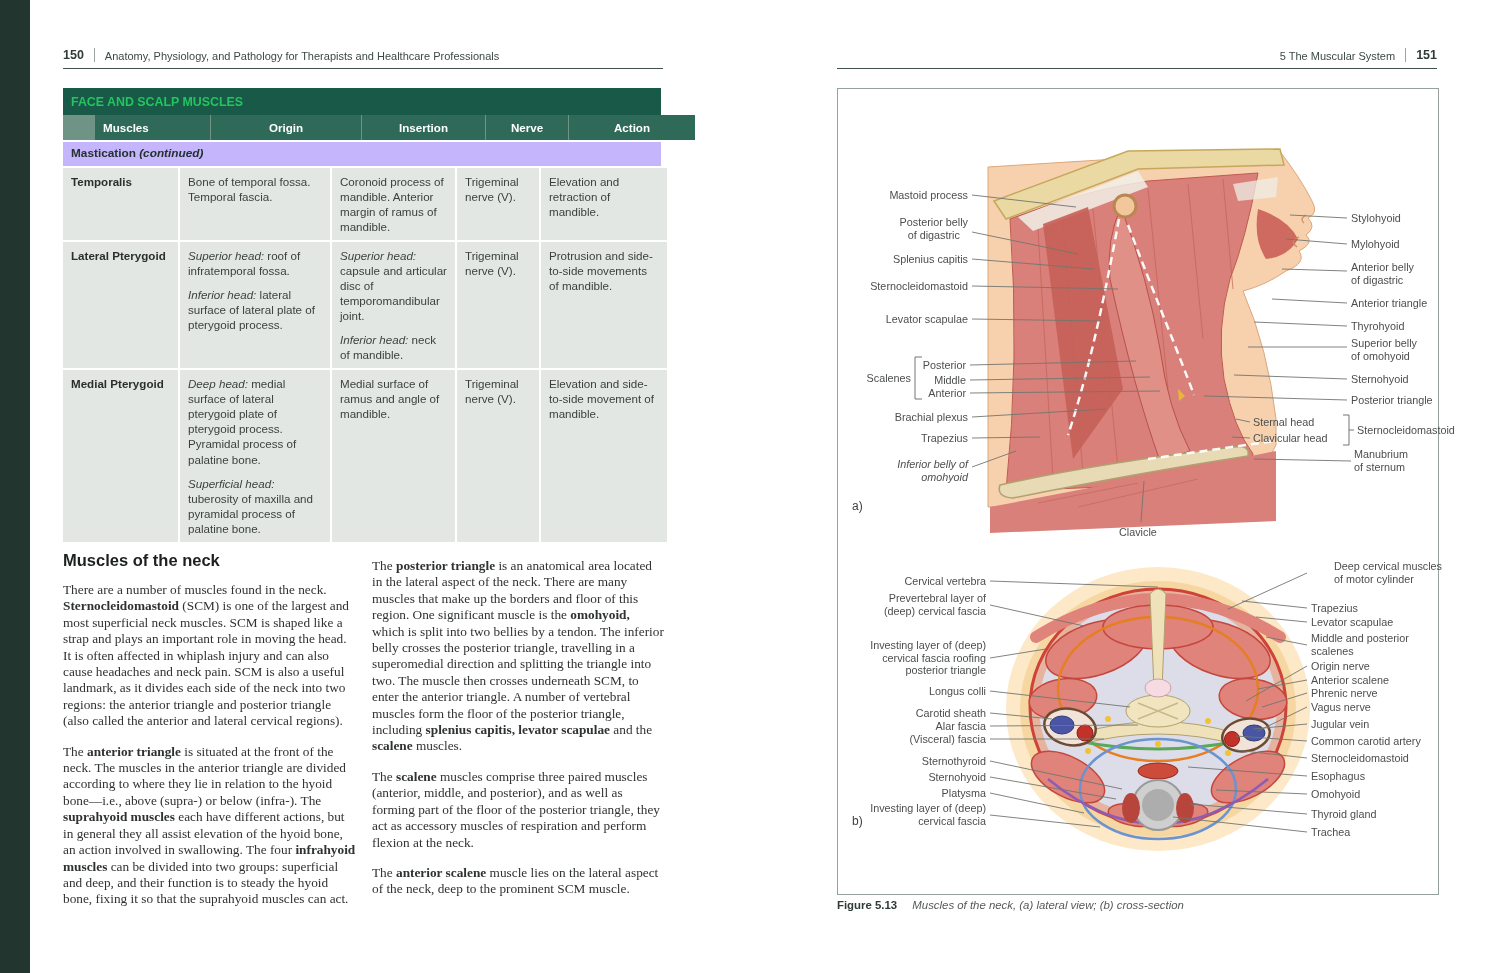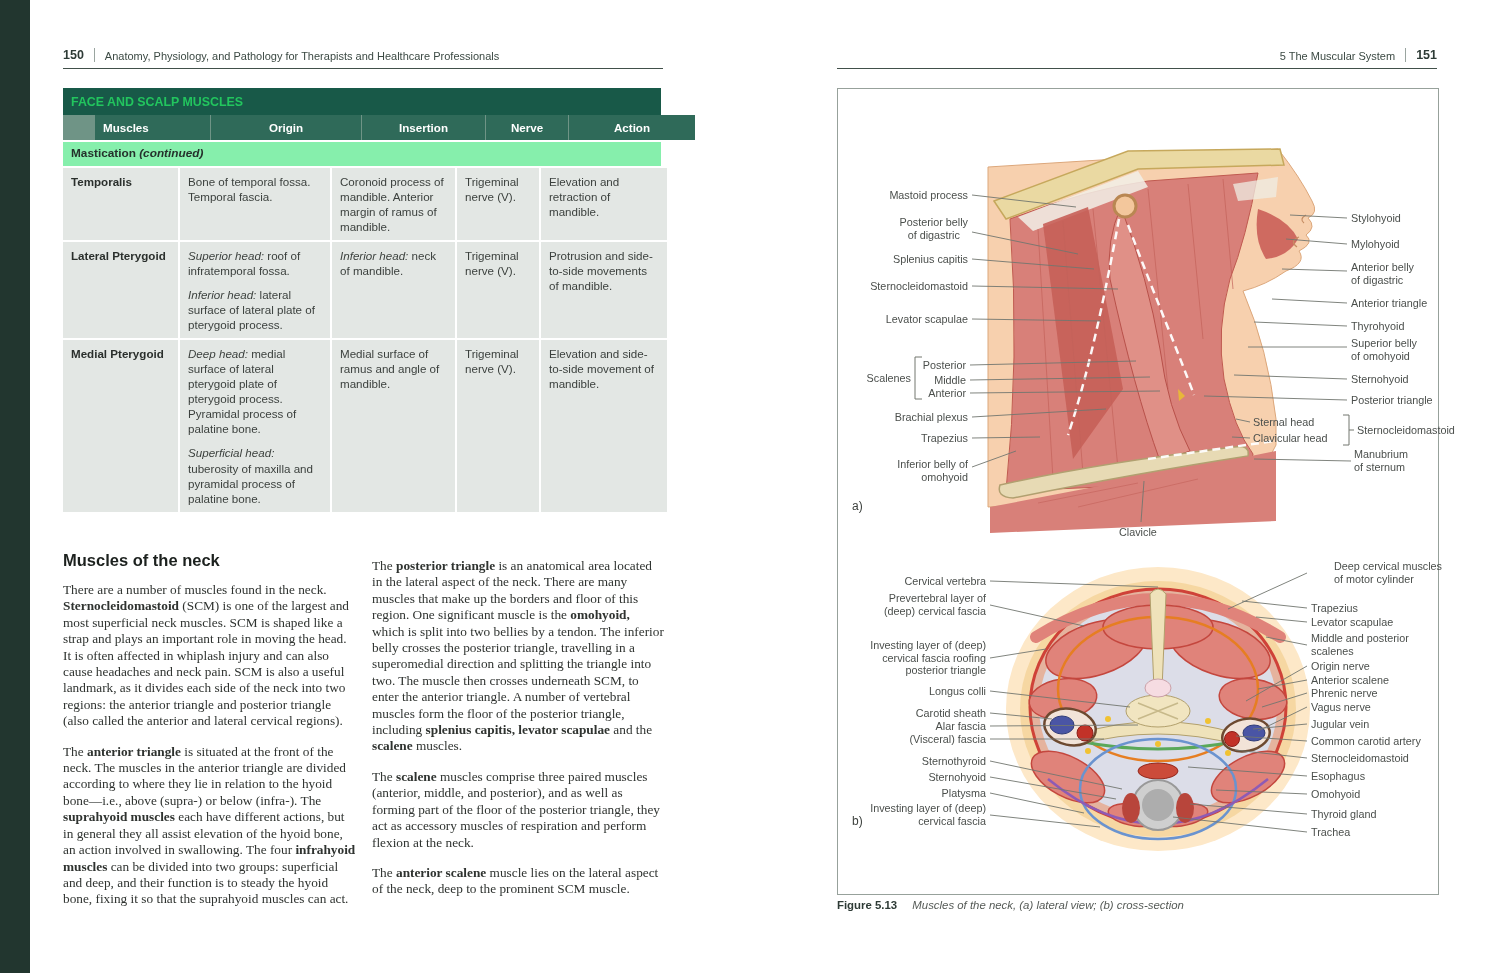--- a/index.html
+++ b/index.html
@@ -14,21 +14,21 @@
   .rp-header{left:837px;width:600px;justify-content:flex-end;}
   .pg-num{font-weight:bold;font-size:12.5px;color:#2e3b36;}
   .hdr-div{width:1px;background:#9aa5a0;height:14px;margin:0 10px;align-self:flex-end;}
 
   
   .tbl{position:absolute;left:63px;top:88px;width:598px;font-size:11.6px;line-height:1.3;}
   .tbl-title{background:#185948;color:#22c55e;font-weight:bold;font-size:12.4px;padding:6px 8px 5px;}
   .tbl-head{display:grid;grid-template-columns:115px 150px 123px 82px 126px;column-gap:1px;background:#6f9486;padding-left:32px;}
   .tbl-head .hcell{background:#2f6a59;color:#fff;font-weight:bold;font-size:11.6px;padding:5px 8px;text-align:center;}
   .tbl-head .hcell:first-child{text-align:left;}
-  .tbl-section{margin-top:2px;background:#86efac;color:#25312c;padding:4px 8px;font-size:11.8px;}
+  .tbl-section{margin-top:2px;background:#c4b5fd;color:#25312c;padding:4px 8px;font-size:11.8px;}
   .tbl-section b{font-weight:bold;}
   .tbl-section i{font-style:italic;font-weight:bold;}
   .tbl-row{display:grid;grid-template-columns:115px 150px 123px 82px 126px;column-gap:2px;margin-top:2px;}
   .cell{background:#e3e7e4;padding:6px 8px;}
   .cell p{margin:0 0 9px;}
   .cell p:last-child{margin-bottom:0;}
   .cell.c-muscle{font-weight:bold;color:#2a2f2c;}
   .cell i{font-style:italic;}
 
   
@@ -97,20 +97,21 @@
             <p>Elevation and retraction of mandible.</p>
           </div>
         </div>
         <div class="tbl-row">
           <div class="cell c-muscle">Lateral Pterygoid</div>
           <div class="cell">
             <p><i>Superior head:</i> roof of infratemporal fossa.</p>
             <p><i>Inferior head:</i> lateral surface of lateral plate of pterygoid process.</p>
           </div>
           <div class="cell">
+            <p><i>Superior head:</i> capsule and articular disc of temporomandibular joint.</p>
             <p><i>Inferior head:</i> neck of mandible.</p>
           </div>
           <div class="cell">
             <p>Trigeminal nerve (V).</p>
           </div>
           <div class="cell">
             <p>Protrusion and side-to-side movements of mandible.</p>
           </div>
         </div>
         <div class="tbl-row">
@@ -292,21 +293,21 @@
         <div class="fig-label" style="top: 140px; right: 470px; text-align: center;">Posterior belly<br>of digastric</div>
         <div class="fig-label" style="top: 170px; right: 470px; text-align: right;">Splenius capitis</div>
         <div class="fig-label" style="top: 197px; right: 470px; text-align: right;">Sternocleidomastoid</div>
         <div class="fig-label" style="top: 230px; right: 470px; text-align: right;">Levator scapulae</div>
         <div class="fig-label" style="top: 289px; right: 527px; text-align: right;">Scalenes</div>
         <div class="fig-label" style="top: 276px; right: 472px; text-align: right;">Posterior</div>
         <div class="fig-label" style="top: 291px; right: 472px; text-align: right;">Middle</div>
         <div class="fig-label" style="top: 304px; right: 472px; text-align: right;">Anterior</div>
         <div class="fig-label" style="top: 328px; right: 470px; text-align: right;">Brachial plexus</div>
         <div class="fig-label" style="top: 349px; right: 470px; text-align: right;">Trapezius</div>
-        <div class="fig-label" style="top: 382px; right: 470px; text-align: right;">Inferior belly of<br>omohyoid</div>
+        <div class="fig-label" style="top: 382px; right: 470px; text-align: right; font-style: italic;">Inferior belly of<br>omohyoid</div>
         <div class="fig-label" style="top: 443px; left: 281px;">Clavicle</div>
         <div class="fig-label" style="top: 129px; left: 513px;">Stylohyoid</div>
         <div class="fig-label" style="top: 155px; left: 513px;">Mylohyoid</div>
         <div class="fig-label" style="top: 185px; left: 513px;">Anterior belly<br>of digastric</div>
         <div class="fig-label" style="top: 214px; left: 513px;">Anterior triangle</div>
         <div class="fig-label" style="top: 237px; left: 513px;">Thyrohyoid</div>
         <div class="fig-label" style="top: 261px; left: 513px;">Superior belly<br>of omohyoid</div>
         <div class="fig-label" style="top: 290px; left: 513px;">Sternohyoid</div>
         <div class="fig-label" style="top: 311px; left: 513px;">Posterior triangle</div>
         <div class="fig-label" style="top: 333px; left: 415px;">Sternal head</div>

